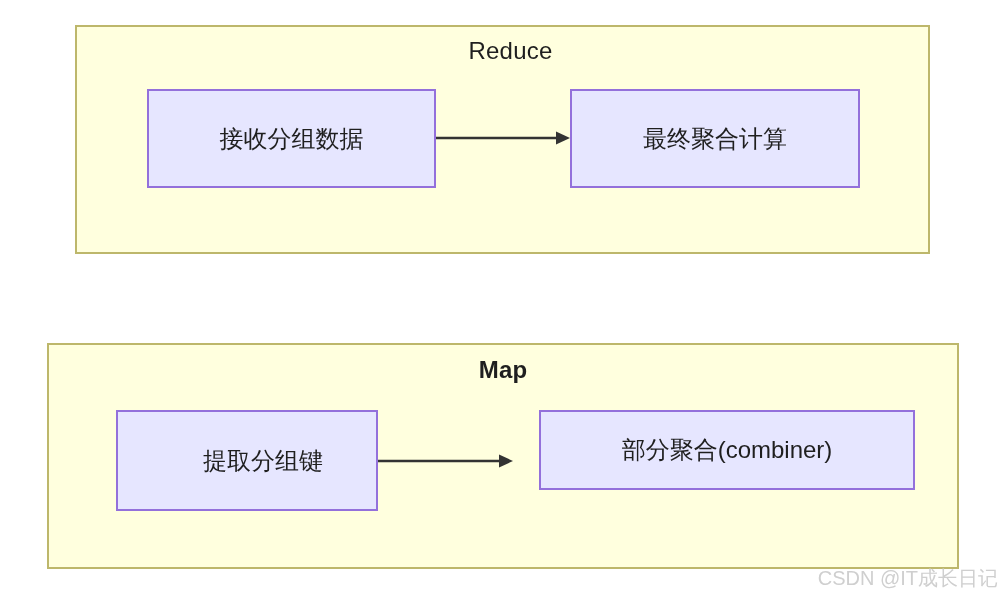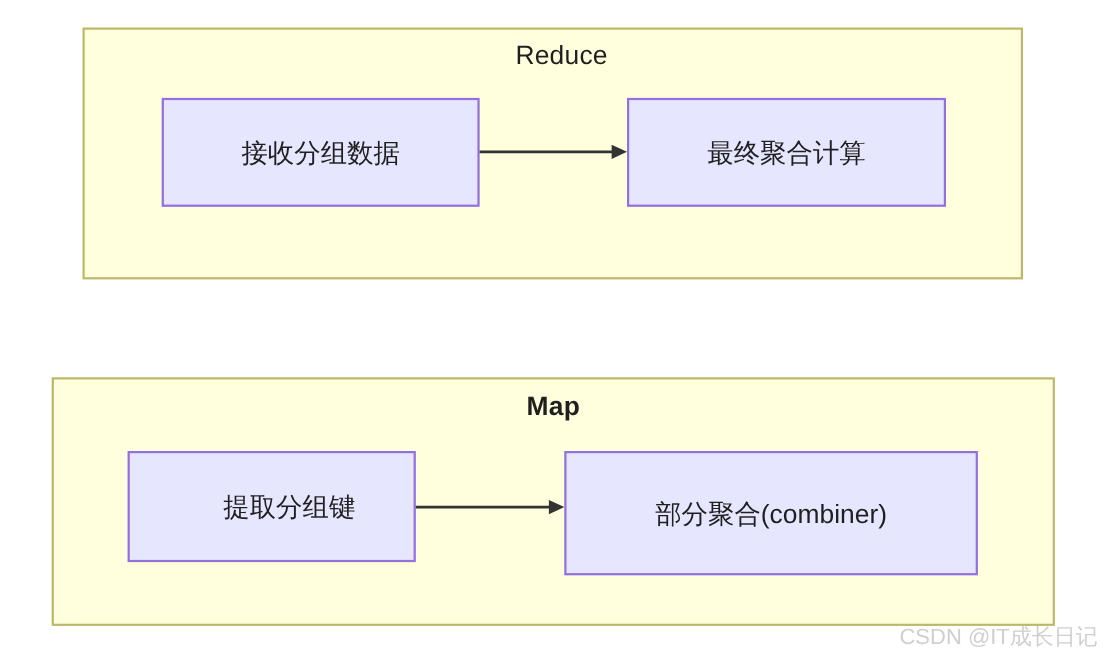--- a/index.html
+++ b/index.html
@@ -85,24 +85,24 @@
     height: 99px;
   }
   #node-extract-group-key {
     left: 116px;
     top: 410px;
     width: 262px;
     height: 101px;
     padding-left: 32px;
   }
   #node-partial-aggregation {
-    left: 513px;
+    left: 539px;
     top: 410px;
     width: 376px;
-    height: 113px;
+    height: 80px;
   }
 
   
   .arrow-svg {
     position: absolute;
     overflow: visible;
   }
   #arrow-reduce {
     left: 436px;
     top: 130px;

